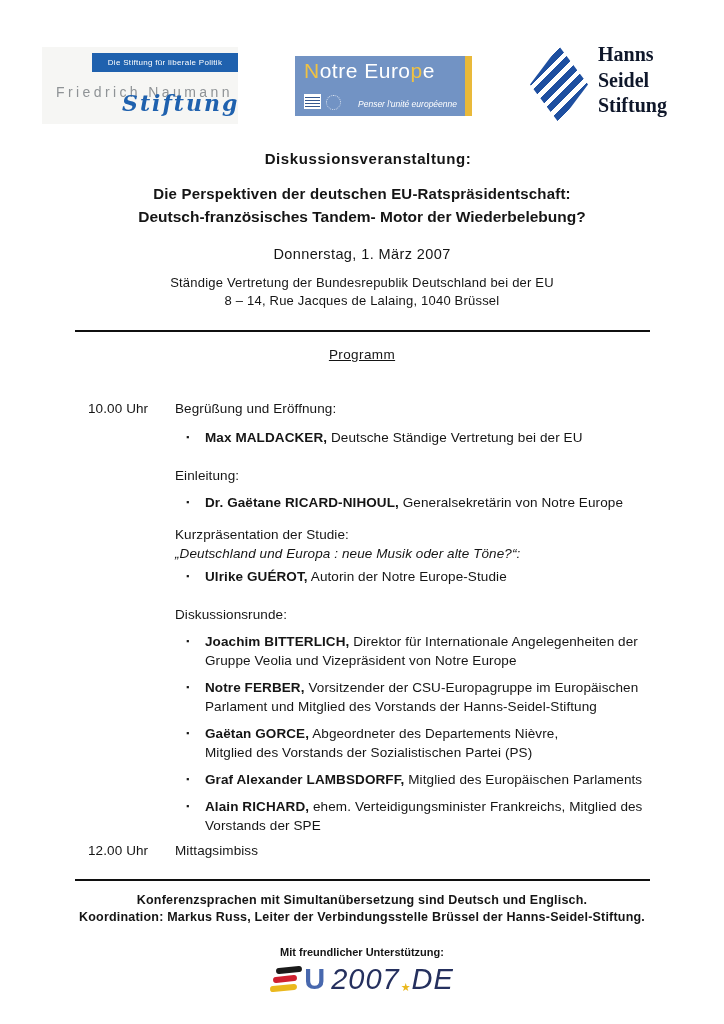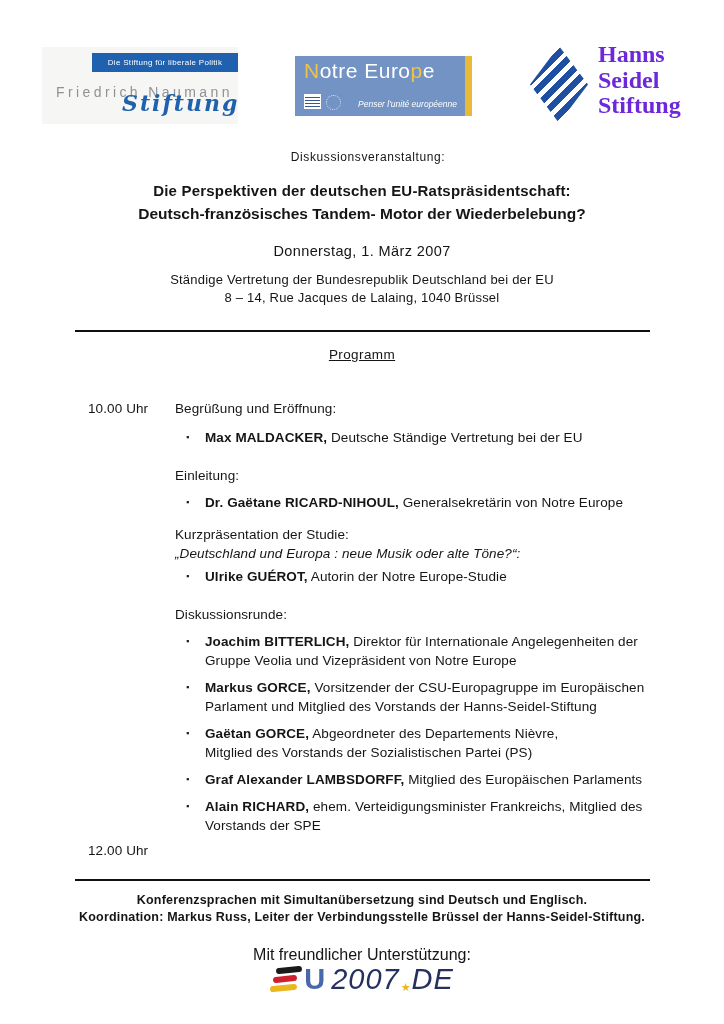--- a/index.html
+++ b/index.html
@@ -28,25 +28,25 @@
   .ne-lines-icon{position:absolute;left:9px;bottom:7px;width:15px;height:13px;border:1px solid #fff;
     background:repeating-linear-gradient(180deg,#ffffff 0 1.5px,#35588f 1.5px 3px);}
   .ne-stars-icon{position:absolute;left:31px;bottom:6px;width:13px;height:13px;border-radius:50%;
     border:1.5px dotted rgba(255,255,255,.75);}
 
   .hss-logo{position:absolute;left:530px;top:46px;display:flex;align-items:flex-start;}
   .hss-diamond{width:58px;height:77px;flex:none;
     clip-path:polygon(50% 0,100% 50%,50% 100%,0 50%);
     background:repeating-linear-gradient(135deg,#1e4fa0 0 6.5px,#ffffff 6.5px 11px);}
   .hss-text{margin-left:10px;margin-top:-4px;font-family:"Liberation Serif",serif;
-    font-weight:bold;font-size:24px;line-height:25.5px;color:#6d28d9;}
+    font-weight:bold;font-size:20px;line-height:25.5px;color:#0f172a;}
 
   
   .title-block{position:absolute;left:0;top:150px;width:100%;text-align:center;}
-  .kicker{font-size:12px;font-weight:normal;letter-spacing:.6px;padding-left:12px;}
+  .kicker{font-size:15px;font-weight:bold;letter-spacing:.6px;padding-left:12px;}
   .main-title{font-size:15px;font-weight:bold;margin-top:18px;letter-spacing:.2px;}
   .sub-title{font-size:15.5px;font-weight:bold;margin-top:6px;}
   .event-date{font-size:14.5px;margin-top:20px;letter-spacing:.4px;}
   .venue{font-size:13px;margin-top:12px;line-height:18px;letter-spacing:.2px;}
 
   
   .rule{position:absolute;left:75px;width:575px;height:0;border:0;border-top:2.2px solid #101010;margin:0;}
   .rule-top{top:330px;}
   .rule-bottom{top:879px;}
   .program-heading{position:absolute;top:347px;left:0;width:100%;text-align:center;
@@ -67,21 +67,21 @@
   .bullet-first{margin-top:10px;}
   .bullet .marker{width:30px;flex:none;font-size:9px;line-height:19px;padding-left:11px;box-sizing:border-box;}
   .btext{flex:1;min-width:0;}
   .btext b{font-weight:bold;}
 
   
   .footer-line{position:absolute;left:0;width:100%;text-align:center;font-weight:bold;font-size:12.5px;letter-spacing:.2px;}
   .fl-1{top:893px;}
   .fl-2{top:910px;}
   .support-label{position:absolute;top:946px;left:0;width:100%;text-align:center;
-    font-weight:normal;font-size:16px;}
+    font-weight:bold;font-size:11px;}
   .eu2007{position:absolute;top:960px;left:0;width:100%;height:38px;
     display:flex;justify-content:center;align-items:center;}
   .e-mark{position:relative;width:33px;height:27px;flex:none;}
   .e-stripe{position:absolute;height:6px;border-radius:3px;transform:rotate(-6deg);}
   .e-top{top:1px;left:6px;width:26px;background:#1a1a1a;}
   .e-mid{top:10px;left:3px;width:24px;background:#cf2030;}
   .e-bot{top:19px;left:0;width:27px;background:#eab81e;}
   .u-mark{font-size:29px;font-weight:bold;color:#4868ae;margin-left:1px;line-height:30px;}
   .eu-year{font-size:29px;font-style:italic;color:#25305e;margin-left:6px;letter-spacing:1px;line-height:30px;}
   .eu-star{color:#eab81e;font-size:11px;align-self:flex-end;margin:0 1px 4px 1px;}
@@ -155,21 +155,21 @@
 
       <p class="agenda-label gap-lg">Diskussionsrunde:</p>
 
       <div class="bullet">
         <span class="marker">▪</span>
         <p class="btext"><b>Joachim BITTERLICH,</b><span> Direktor für Internationale Angelegenheiten der Gruppe Veolia und Vizepräsident von Notre Europe</span></p>
       </div>
 
       <div class="bullet">
         <span class="marker">▪</span>
-        <p class="btext"><b>Markus GORCE,</b><span> Vorsitzender der CSU-Europagruppe im Europäischen Parlament und Mitglied des Vorstands der Hanns-Seidel-Stiftung</span></p>
+        <p class="btext"><b>Notre FERBER,</b><span> Vorsitzender der CSU-Europagruppe im Europäischen Parlament und Mitglied des Vorstands der Hanns-Seidel-Stiftung</span></p>
       </div>
 
       <div class="bullet">
         <span class="marker">▪</span>
         <p class="btext"><b>Gaëtan GORCE,</b><span> Abgeordneter des Departements Nièvre,</span><br><span>Mitglied des Vorstands der Sozialistischen Partei (PS)</span></p>
       </div>
 
       <div class="bullet">
         <span class="marker">▪</span>
         <p class="btext"><b>Graf Alexander LAMBSDORFF,</b><span> Mitglied des Europäischen Parlaments</span></p>
@@ -178,20 +178,21 @@
       <div class="bullet">
         <span class="marker">▪</span>
         <p class="btext"><b>Alain RICHARD,</b><span> ehem. Verteidigungsminister Frankreichs, Mitglied des Vorstands der SPE</span></p>
       </div>
 
     </div>
   </div>
 
   <div class="program-row row-2">
     <div class="time-col">12.00 Uhr</div>
+    <div class="content-col">Mittagsimbiss</div>
   </div>
 
   <hr class="rule rule-bottom">
   <div class="footer-line fl-1">Konferenzsprachen mit Simultanübersetzung sind Deutsch und Englisch.</div>
   <div class="footer-line fl-2">Koordination: Markus Russ, Leiter der Verbindungsstelle Brüssel der Hanns-Seidel-Stiftung.</div>
 
   <div class="support-label">Mit freundlicher Unterstützung:</div>
   <div class="eu2007">
     <span class="e-mark">
       <span class="e-stripe e-top"></span>

